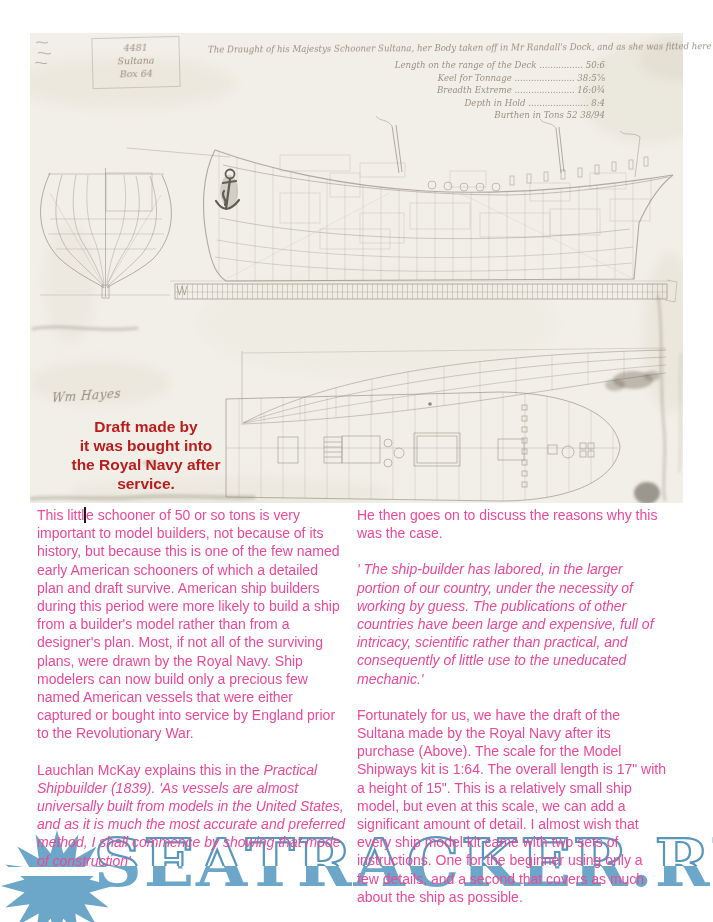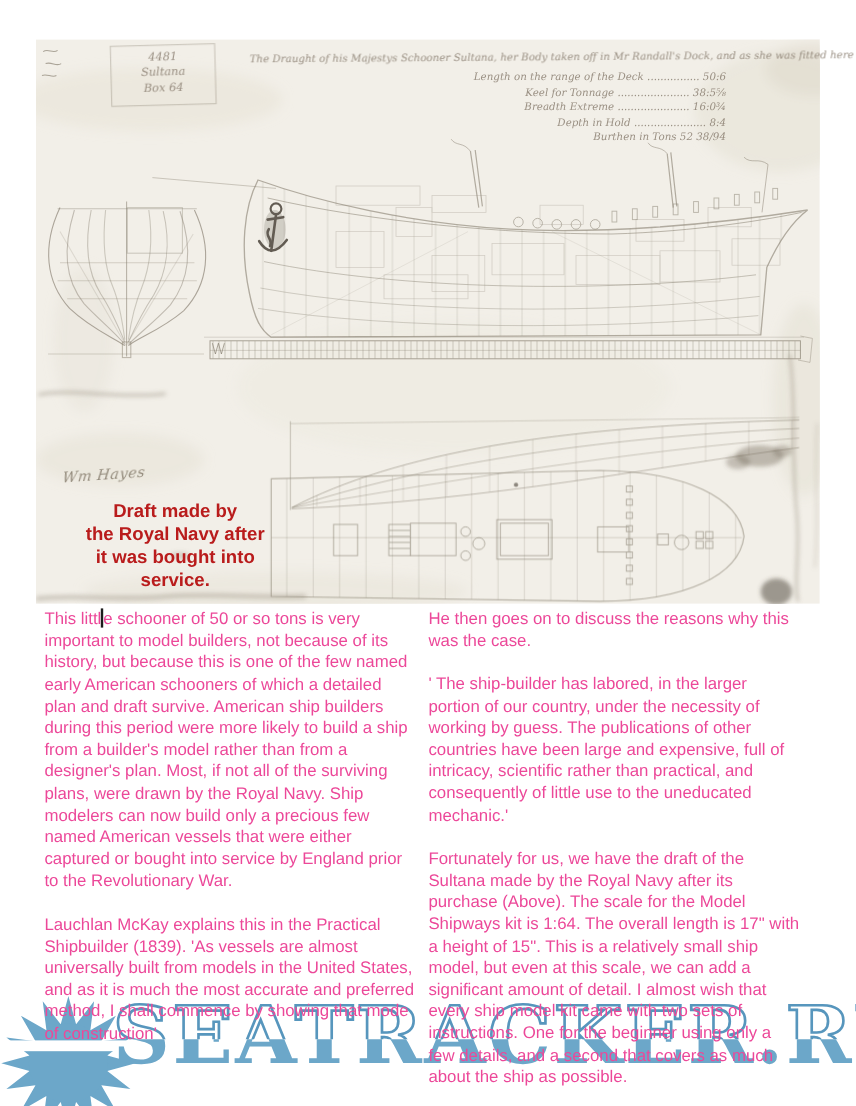--- a/index.html
+++ b/index.html
@@ -17,21 +17,21 @@
   #hw-dims{left:285px;top:26px;width:290px;font-size:8.6px;line-height:12.6px;text-align:right;}
   #signature{left:22px;top:356px;font-size:12px;letter-spacing:.5px;transform:rotate(-4deg) skewX(-10deg);color:#7e7464;}
   #caption{position:absolute;left:30px;top:384px;width:172px;text-align:center;
         font-weight:bold;font-size:15.5px;line-height:19px;color:#b91c1c;}
 
   
   .col{position:absolute;top:506px;width:311px;font-size:14px;line-height:18.2px;color:#ec4899;z-index:3;}
   #col-left{left:37px;}
   #col-right{left:357px;}
   .col p{margin:0 0 18px 0;}
-  .ital{}
+  .ital{font-style:italic;}
   .caret{display:inline-block;width:1.5px;height:16px;background:#1c1c1c;vertical-align:-3px;}
 
   
   #watermark{position:absolute;left:0;top:0;width:713px;height:922px;z-index:2;pointer-events:none;}
   #wm-sun{position:absolute;left:-9px;top:820px;}
   #wm-text{position:absolute;left:94px;top:830px;height:66px;}
   .wm-layer{position:absolute;left:0;top:0;font-family:"DejaVu Serif",serif;font-weight:bold;
         font-size:66px;line-height:66px;letter-spacing:2px;white-space:nowrap;}
   .wm-solid{color:#6ca7c9;clip-path:inset(54.5% 0 0 0);}
   .wm-outline{color:transparent;-webkit-text-stroke:2.2px #5796bd;clip-path:inset(0 0 45.5% 0);}
@@ -246,22 +246,22 @@
       <div>Length on the range of the Deck ................ 50:6</div>
       <div>Keel for Tonnage ...................... 38:5⅝</div>
       <div>Breadth Extreme ...................... 16:0¾</div>
       <div>Depth in Hold ...................... 8:4</div>
       <div>Burthen in Tons 52 38/94</div>
     </div>
     <div id="signature" class="hand">Wm Hayes</div>
 
     <div id="caption">
       <div>Draft made by</div>
+      <div>it was bought into</div>
       <div>the Royal Navy after</div>
-      <div>it was bought into</div>
       <div>service.</div>
     </div>
   </div>
 
   <div id="watermark">
     <svg id="wm-sun" width="132" height="132" viewBox="-66 -66 132 132">
       <polygon fill="#6ca7c9" points="56,0 32.4,6.4 51.7,21.4 27.4,18.3 39.6,39.6 18.3,27.4 21.4,51.7 6.4,32.4 0,56 -6.4,32.4 -21.4,51.7 -18.3,27.4 -39.6,39.6 -27.4,18.3 -51.7,21.4 -32.4,6.4 -56,0 -32.4,-6.4 -51.7,-21.4 -27.4,-18.3 -39.6,-39.6 -18.3,-27.4 -21.4,-51.7 -6.4,-32.4 0,-56 6.4,-32.4 21.4,-51.7 18.3,-27.4 39.6,-39.6 27.4,-18.3 51.7,-21.4 32.4,-6.4"></polygon>
       <circle cx="0" cy="0" r="33" fill="#6ca7c9"></circle>
       <rect x="-62" y="-19" width="124" height="9" fill="#ffffff"></rect>
     </svg>

